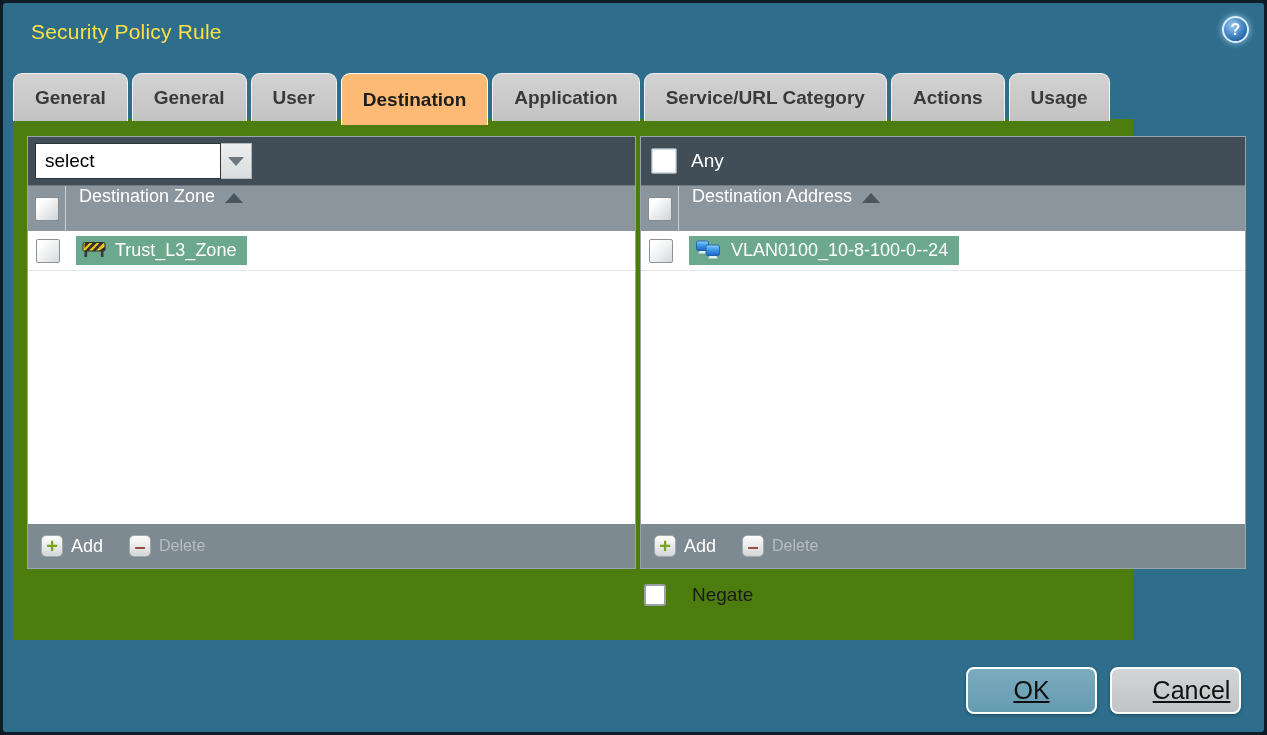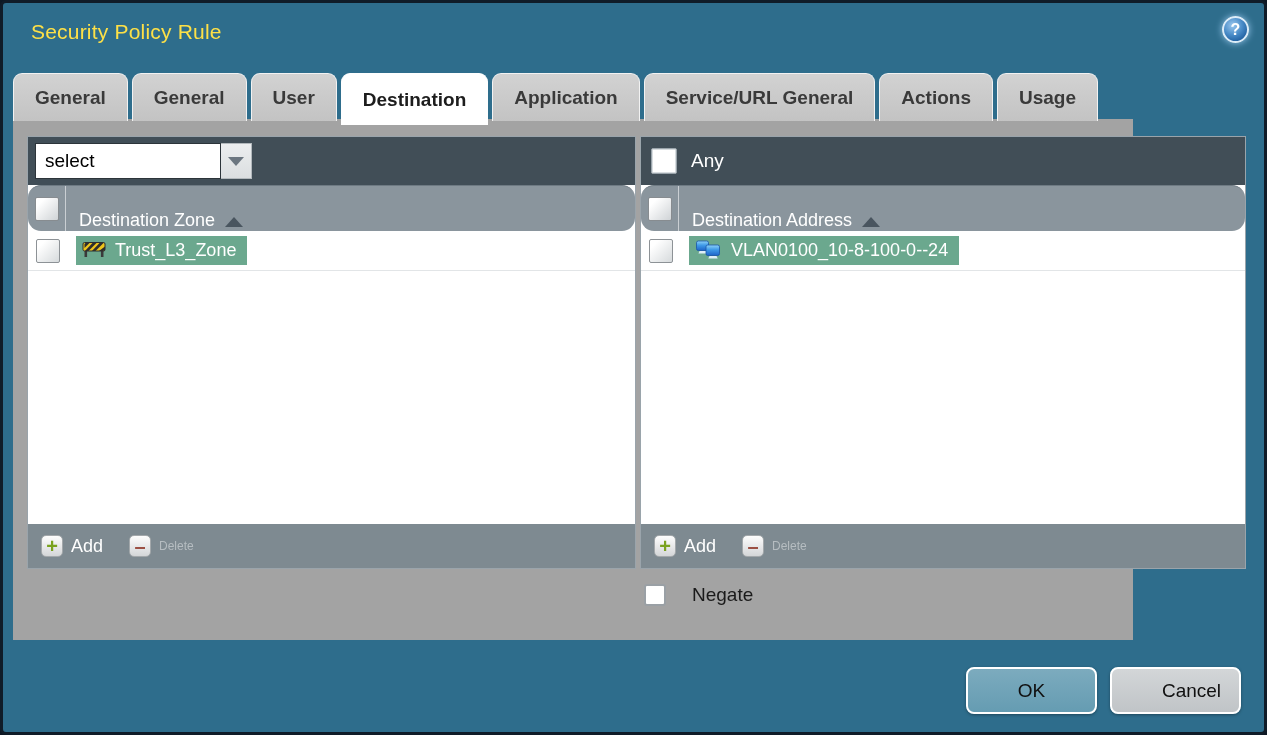--- a/index.html
+++ b/index.html
@@ -17,32 +17,32 @@
     border:2px solid #dcecf8; box-shadow:0 0 7px rgba(170,215,255,.85);
     color:#fff; font-size:16px; font-weight:bold; text-align:center; line-height:23px; cursor:pointer;
   }
   
   .tabs { position:absolute; left:10px; top:68px; display:flex; gap:4px; align-items:flex-end; height:50px; z-index:3;font-weight:bold; }
   .tab {
     height:48px; display:flex; align-items:center; padding:0 21px;
     background:linear-gradient(#d2d2d2,#c3c3c3); color:#3a3a3a; font-size:19px;
     border:1px solid #f2f2f2; border-bottom:none; border-radius:9px 9px 0 0; cursor:pointer; white-space:nowrap;
   }
-  .tab.active { background:#ffffff; color:#1d1d1d; height:52px; margin-bottom:-4px; border-color:#fff;text-align:right; }
-  
-  .content { position:absolute; left:10px; top:116px; width:1120px; height:521px; background:#a3a3a3; z-index:2; }
+  .tab.active { background:#fdba74; color:#1d1d1d; height:52px; margin-bottom:-4px; border-color:#fff;text-align:right; }
+  
+  .content { position:absolute; left:10px; top:116px; width:1120px; height:521px; background:#4d7c0f; z-index:2; }
   .panel {
     position:absolute; top:17px; height:433px; display:flex; flex-direction:column;
     border:1px solid #9aa4ab; background:#fff;
   }
   .panel.left  { left:14px;  width:609px; }
   .panel.right { left:627px; width:606px; }
   .panel-top { height:48px; background:#414e57; display:flex; align-items:center; padding:0 7px; flex:0 0 auto; }
   .panel-colhead {
-    height:46px; background:#8a959d; border-top:1px solid #6e7a83; display:flex; align-items:flex-end; flex:0 0 auto;border-radius:13px;
+    height:46px; background:#8a959d; border-top:1px solid #6e7a83; display:flex; align-items:flex-start; flex:0 0 auto;
   }
   .panel-body { flex:1 1 auto; background:#fff; overflow:hidden; }
   .panel-foot { height:44px; background:#7e8a91; display:flex; align-items:center; padding:0 13px; gap:26px; flex:0 0 auto; }
   
   .combo { display:flex; align-items:stretch; height:36px; }
   .combo-input {
     width:186px; background:#fff; border:1px solid #2c343a; color:#000;
     font-size:19px; display:flex; align-items:center; padding-left:9px; cursor:text;
   }
   .combo-btn {
@@ -71,29 +71,30 @@
   .foot-btn { display:flex; align-items:center; gap:8px; cursor:pointer; }
   .foot-btn.disabled { cursor:default; }
   .sq-icon {
     width:22px; height:22px; border-radius:5px; background:linear-gradient(#fdfdfd,#d4d6d8);
     border:1px solid #a3a8ab; display:flex; align-items:center; justify-content:center;
     font-weight:bold; font-size:20px; line-height:1;
   }
   .plus  { color:#7aa21f; }
   .minus { color:#9c5044; }
   .add-label { color:#fff; font-size:18px; }
-  .delete-label { color:#b6bdc1; font-size:12px; }
+  .delete-label { color:#b6bdc1; font-size:16px; }
   
   .negate-row { position:absolute; left:631px; top:465px; display:flex; align-items:center; gap:26px; }
   .negate-label { color:#1a1a1a; font-size:19px; }
   
   .btn {
     position:absolute; top:664px; width:131px; height:47px; border:2px solid #fff; border-radius:8px;
-    font-size:19px; color:#101010; display:flex; align-items:center; justify-content:center; cursor:pointer; z-index:2;
+    font-size:25px; color:#101010; display:flex; align-items:center; justify-content:center; cursor:pointer; z-index:2;
     box-shadow:0 1px 3px rgba(0,0,0,.35);
+    text-decoration:underline;
   }
   .btn-ok { left:963px; background:linear-gradient(#7cabbe,#659cb2); }
   .btn-cancel { left:1107px; background:linear-gradient(#d3d6d8,#c0c4c7);padding-left:32px; }
   svg { display:block; }
 </style>
 </head>
 <body>
 
 <div class="dialog">
 
@@ -101,21 +102,21 @@
     <div class="title">Security Policy Rule</div>
     <div class="help-icon">?</div>
   </div>
 
   <div class="tabs">
     <div class="tab">General</div>
     <div class="tab">General</div>
     <div class="tab">User</div>
     <div class="tab active">Destination</div>
     <div class="tab">Application</div>
-    <div class="tab">Service/URL General</div>
+    <div class="tab">Service/URL Category</div>
     <div class="tab">Actions</div>
     <div class="tab">Usage</div>
   </div>
 
   <div class="content">
 
     <div class="panel left">
       <div class="panel-top">
         <div class="combo">
           <div class="combo-input">select</div>

